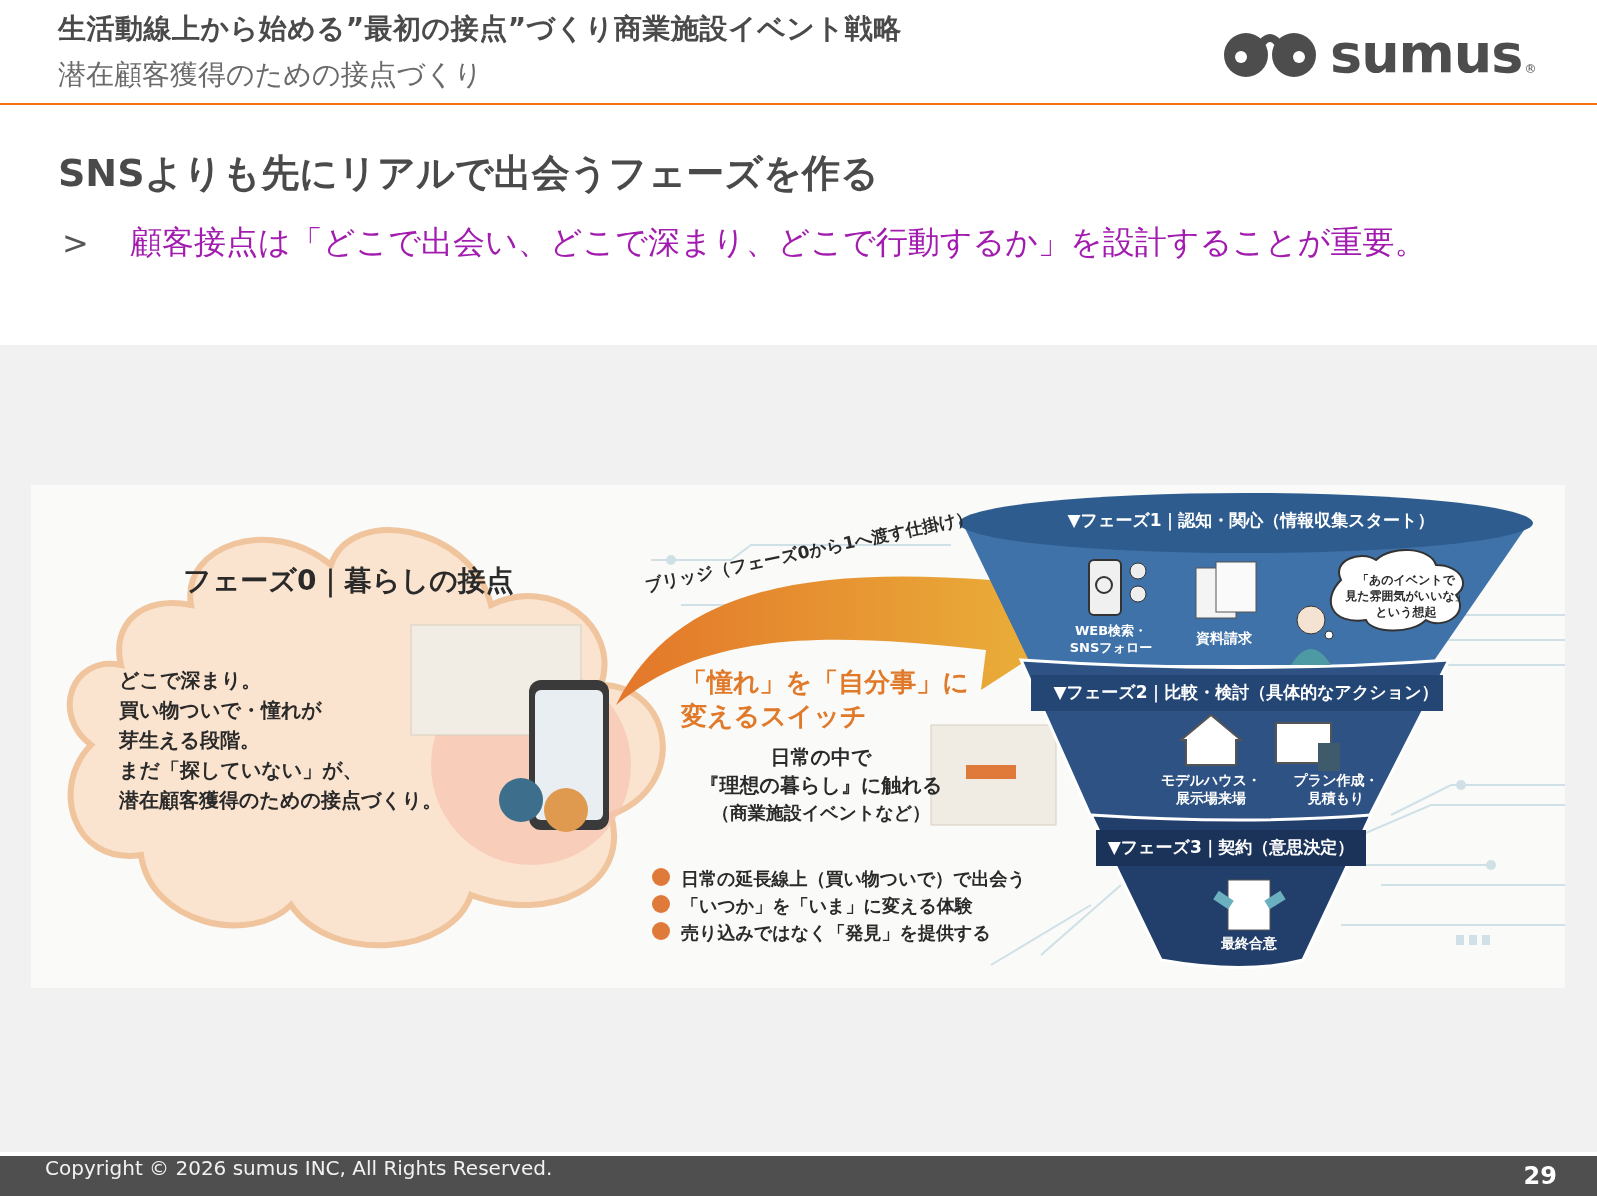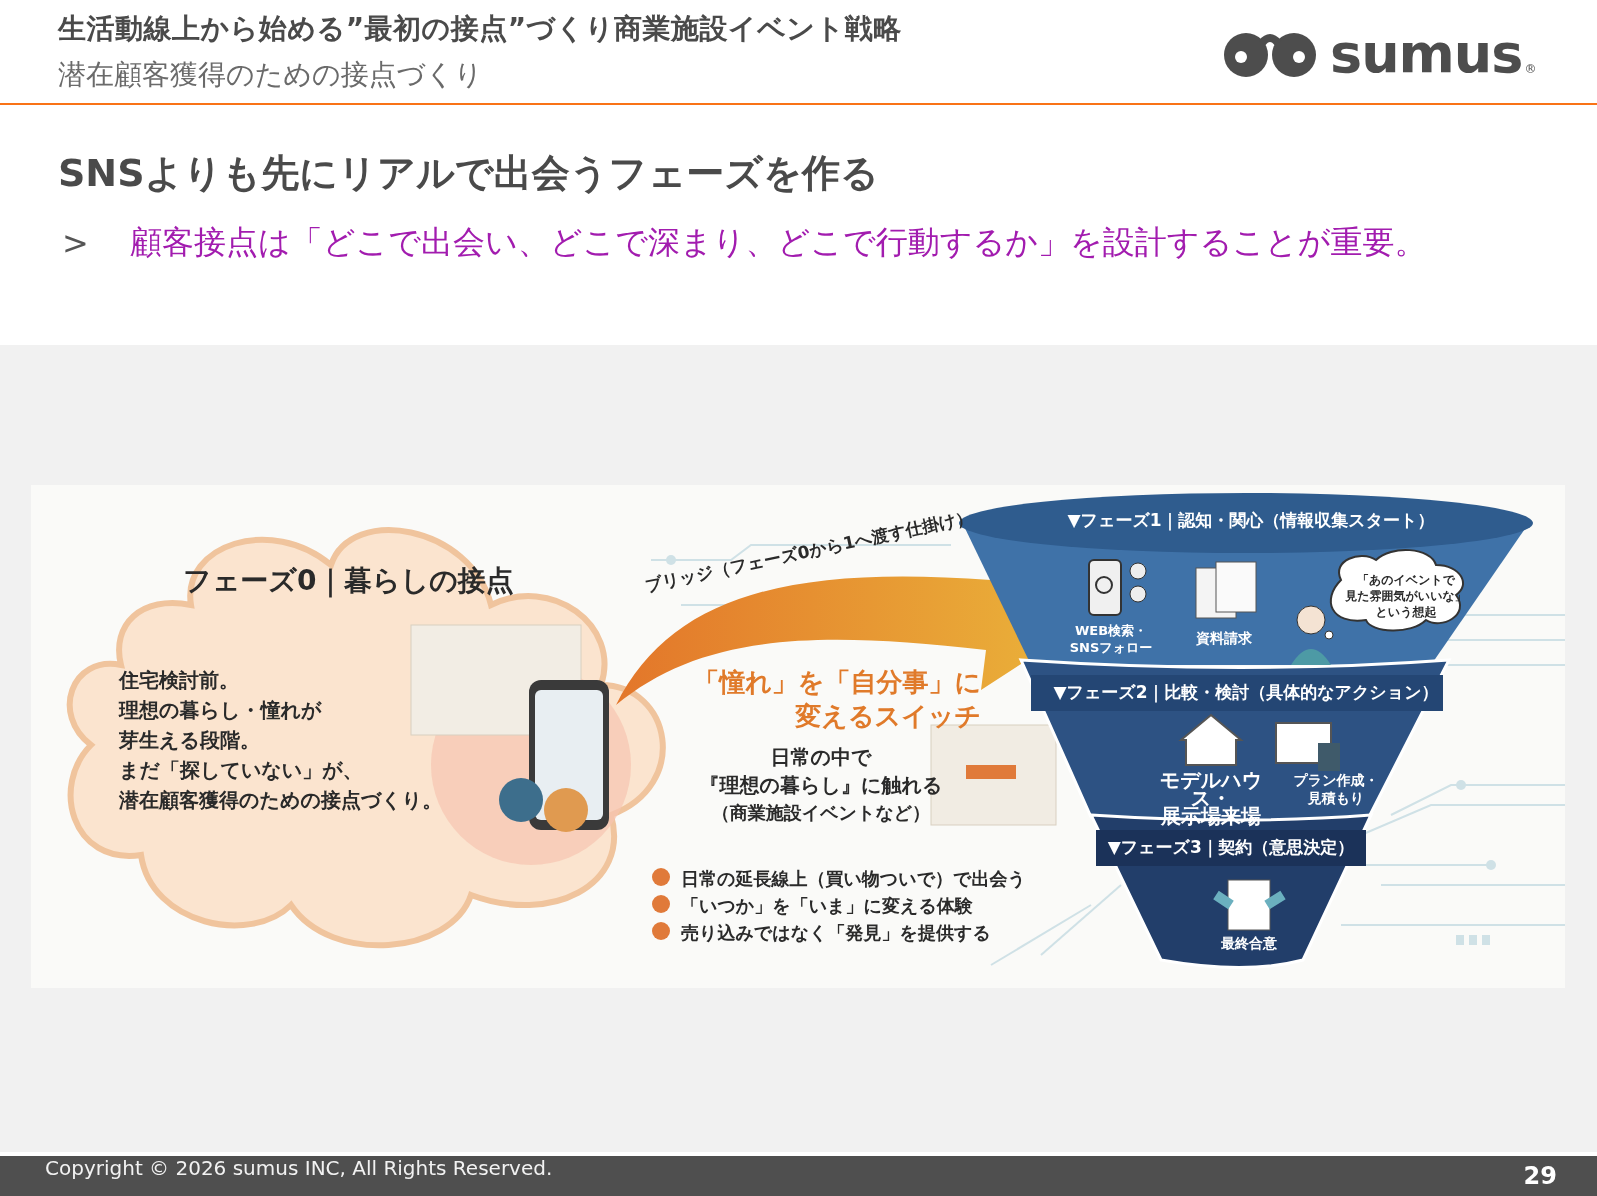--- a/index.html
+++ b/index.html
@@ -123,29 +123,29 @@
     <rect x="1197" y="395" width="42" height="50" fill="#fff" stroke="#555"></rect>
     <path d="M1185 410 L1200 420 M1252 410 L1236 420" stroke="#6bb0bf" stroke-width="10"></path>
 
     <circle cx="630" cy="392" r="9" fill="#e07a3a"></circle>
     <circle cx="630" cy="419" r="9" fill="#e07a3a"></circle>
     <circle cx="630" cy="446" r="9" fill="#e07a3a"></circle>
   </svg>
 
   <div class="ftxt" style="left:152px;top:77px;font-size:28px;">フェーズ0｜暮らしの接点</div>
   <div class="ftxt" style="left:88px;top:180px;font-size:20px;line-height:30px;">
-    <div>住宅検討前。</div>
-    <div>理想の暮らし・憧れが</div>
+    <div>どこで深まり。</div>
+    <div>買い物ついで・憧れが</div>
     <div>芽生える段階。</div>
     <div>まだ「探していない」が、</div>
     <div>潜在顧客獲得のための接点づくり。</div>
   </div>
 
   <div class="ftxt" style="left:612px;top:90px;font-size:17px;transform:rotate(-12deg);transform-origin:left top;">ブリッジ（フェーズ0から1へ渡す仕掛け）</div>
-  <div class="ftxt" style="left:650px;top:180px;width:300px;text-align:right;font-size:26px;color:#e07a2a;line-height:34px;">
+  <div class="ftxt" style="left:650px;top:180px;width:300px;text-align:left;font-size:26px;color:#e07a2a;line-height:34px;">
     <div>「憧れ」を「自分事」に</div>
     <div>変えるスイッチ</div>
   </div>
   <div class="ftxt" style="left:640px;top:258px;width:300px;text-align:center;font-size:20px;line-height:28px;">
     <div>日常の中で</div>
     <div>『理想の暮らし』に触れる</div>
     <div style="font-size:18px;">（商業施設イベントなど）</div>
   </div>
   <div class="ftxt" style="left:650px;top:380px;font-size:18px;line-height:27px;">
     <div>日常の延長線上（買い物ついで）で出会う</div>
@@ -159,21 +159,21 @@
     <div>SNSフォロー</div>
   </div>
   <div class="ftxt" style="left:1165px;top:145px;font-size:14px;color:#fff;">資料請求</div>
   <div class="ftxt" style="left:1310px;top:87px;width:130px;text-align:center;font-size:12px;line-height:16px;">
     <div>「あのイベントで</div>
     <div>見た雰囲気がいいな」</div>
     <div>という想起</div>
   </div>
 
   <div class="ftxt" style="left:1015px;top:196px;width:400px;text-align:center;font-size:17px;color:#fff;">▼フェーズ2｜比較・検討（具体的なアクション）</div>
-  <div class="ftxt" style="left:1110px;top:286px;width:140px;text-align:center;font-size:20px;color:#fff;line-height:18px;">
+  <div class="ftxt" style="left:1110px;top:286px;width:140px;text-align:center;font-size:14px;color:#fff;line-height:18px;">
     <div>モデルハウス・</div>
     <div>展示場来場</div>
   </div>
   <div class="ftxt" style="left:1235px;top:286px;width:140px;text-align:center;font-size:14px;color:#fff;line-height:18px;">
     <div>プラン作成・</div>
     <div>見積もり</div>
   </div>
 
   <div class="ftxt" style="left:1060px;top:351px;width:280px;text-align:center;font-size:17px;color:#fff;">▼フェーズ3｜契約（意思決定）</div>
   <div class="ftxt" style="left:1168px;top:450px;width:100px;text-align:center;font-size:14px;color:#fff;">最終合意</div>

